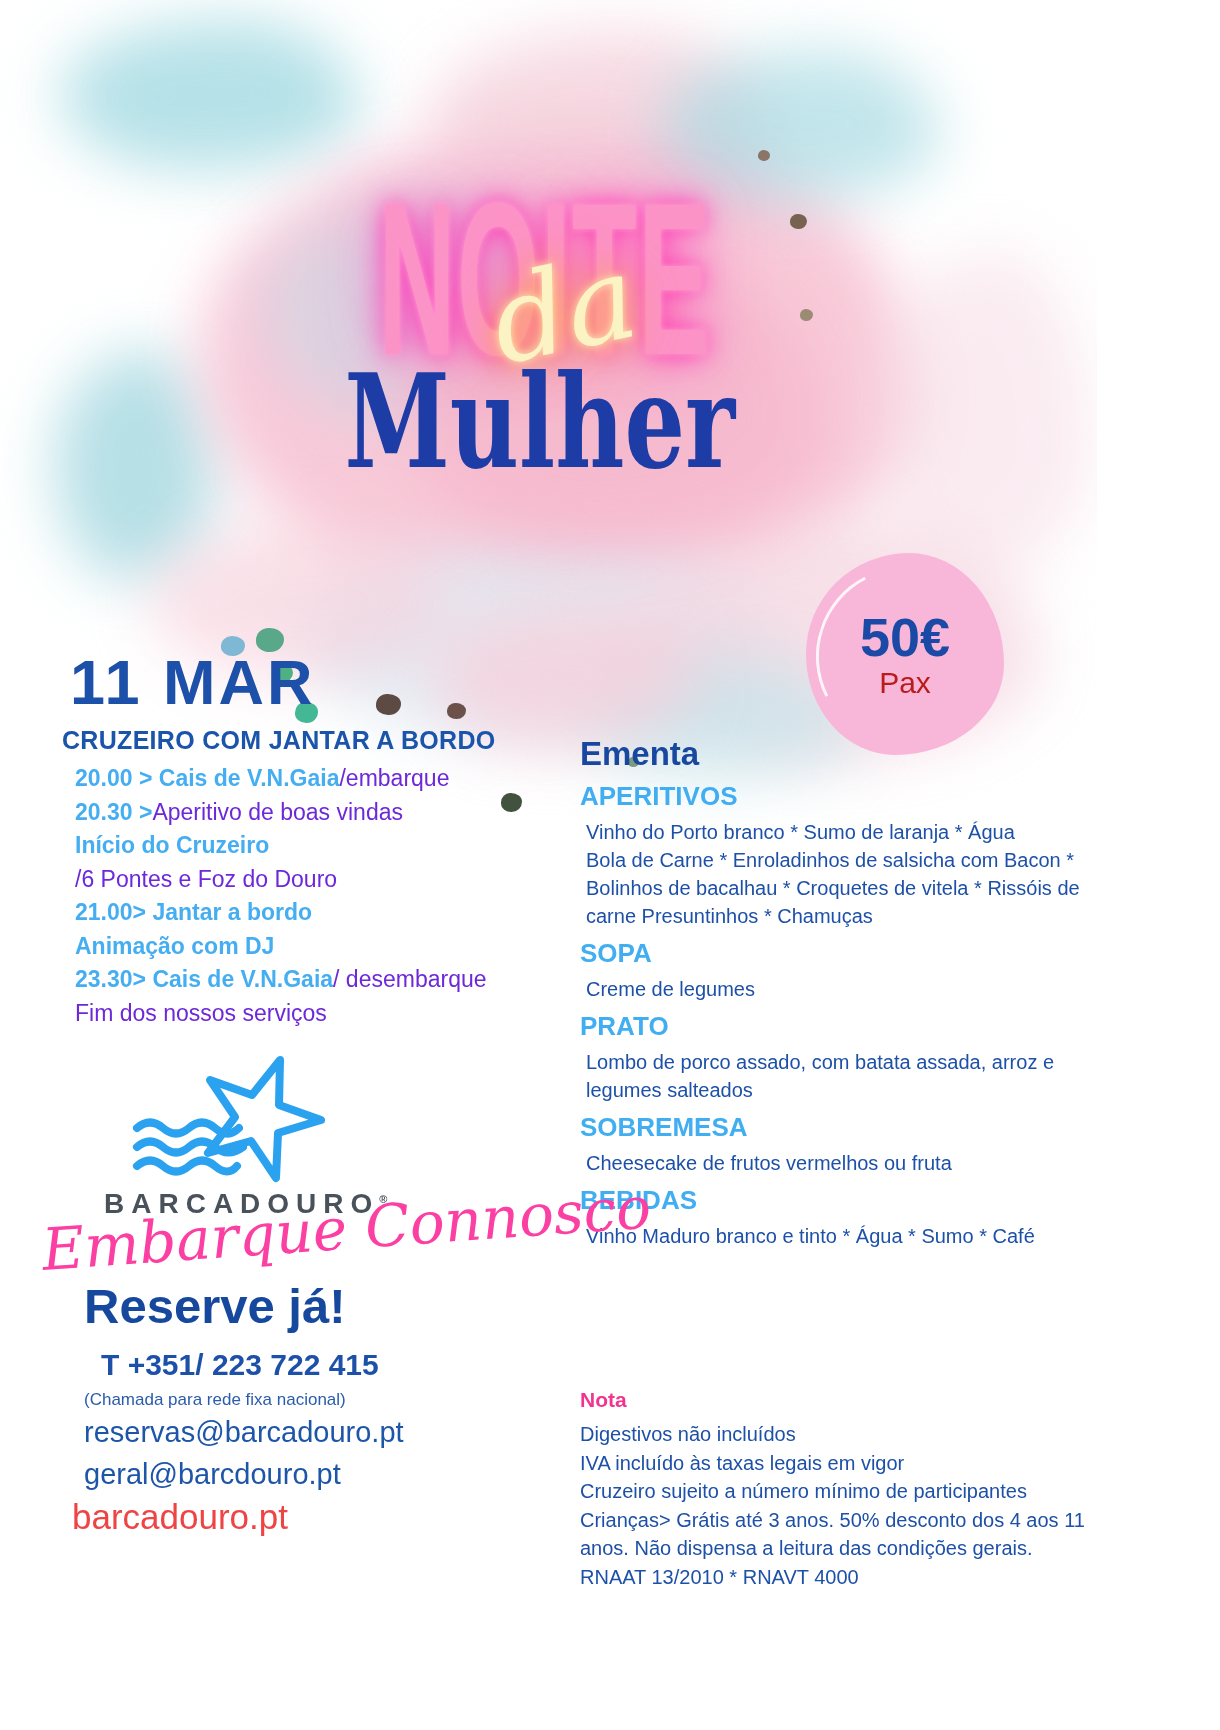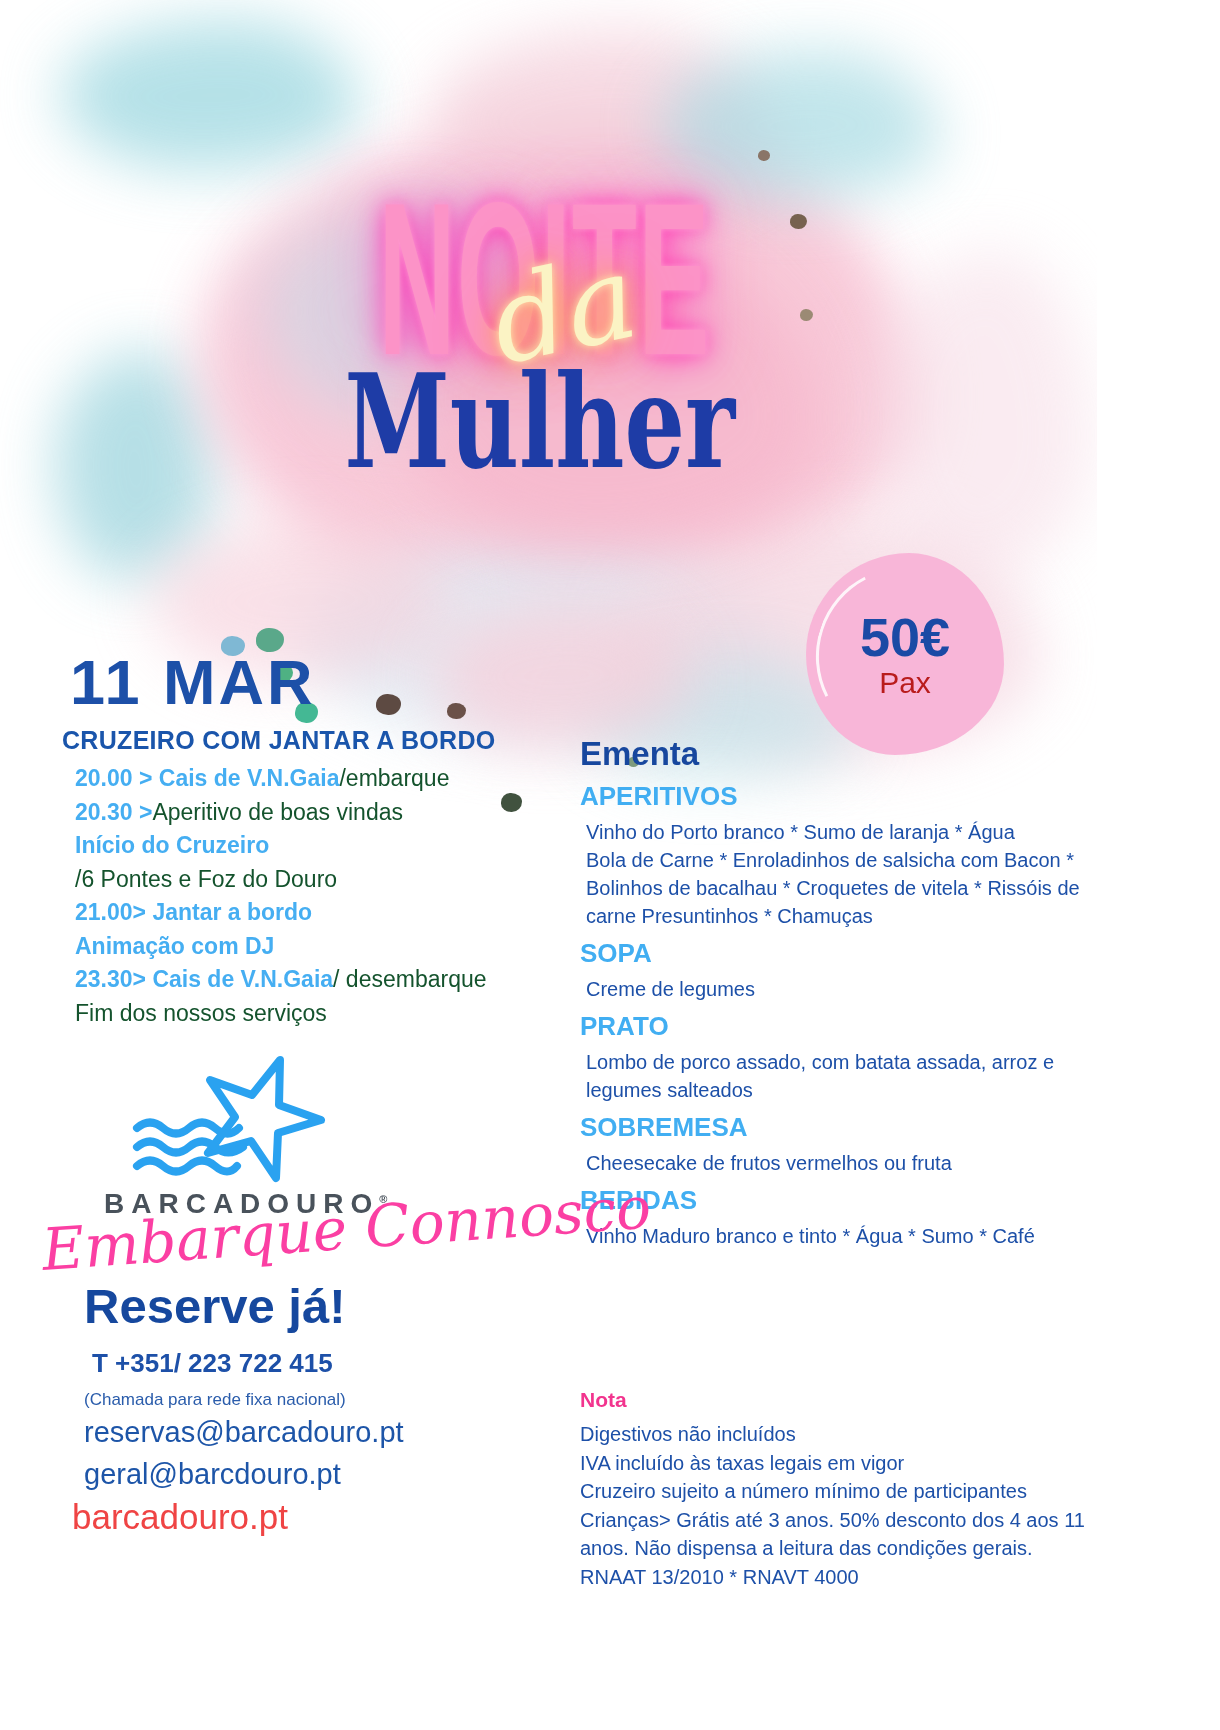--- a/index.html
+++ b/index.html
@@ -68,34 +68,34 @@
   }
   .badge-amount{font-size:54px; font-weight:800; color:#1a4aa5; line-height:1.05;}
   .badge-unit{font-size:30px; color:#b91c1c; line-height:1.1;}
   
   .date{position:absolute; left:70px; top:646px; font-size:63px; font-weight:800;
         color:#1d50a8; letter-spacing:3px;}
   .subtitle{position:absolute; left:62px; top:726px; font-size:25px; font-weight:800;
         color:#1a55ab; letter-spacing:.3px;}
   .schedule{position:absolute; left:75px; top:762px; font-size:23px; line-height:33.5px; white-space:nowrap;}
   .schedule .hl{color:#45aef2; font-weight:bold;}
-  .schedule .rest{color:#14532d;}
+  .schedule .rest{color:#6d28d9;}
   
   .logo{position:absolute; left:104px; top:1048px; width:250px; text-align:center;}
   .logo-mark{display:block; margin:0 auto;}
   .logo-text{font-size:28px; font-weight:bold; letter-spacing:7px; color:#49525b; white-space:nowrap;}
   .logo-text sup{font-size:11px; letter-spacing:0;}
   
   .script-line{
     position:absolute; left:42px; top:1216px; white-space:nowrap;
     font-family:"DejaVu Serif", serif; font-style:italic;
     font-size:58px; color:#fb3fa3; transform:rotate(-4deg); transform-origin:left center;
   }
   .reserve{position:absolute; left:84px; top:1278px; font-size:49px; font-weight:800; color:#16489e;}
-  .phone{position:absolute; left:92px; top:1348px; font-size:26px; font-weight:600; color:#1d50a8;}
+  .phone{position:absolute; left:101px; top:1348px; font-size:30px; font-weight:600; color:#1d50a8;}
   .phone-note{position:absolute; left:84px; top:1390px; font-size:17px; color:#2a5cab;}
   .email1{position:absolute; left:84px; top:1416px; font-size:29px; color:#1d55a8;}
   .email2{position:absolute; left:84px; top:1458px; font-size:29px; color:#1d55a8;}
   .website{position:absolute; left:72px; top:1497px; font-size:35px; color:#ef4444;}
   
   .menu{position:absolute; left:580px; top:735px; width:560px;}
   .menu-title{font-size:33px; font-weight:800; color:#17479e; margin:0 0 6px 0;}
   .sec-head{font-size:26px; font-weight:800; color:#41aef2; margin:8px 0 3px 0;}
   .sec-body{font-size:20px; color:#1d50a8; line-height:28px; white-space:pre-line; margin:6px;}
   

